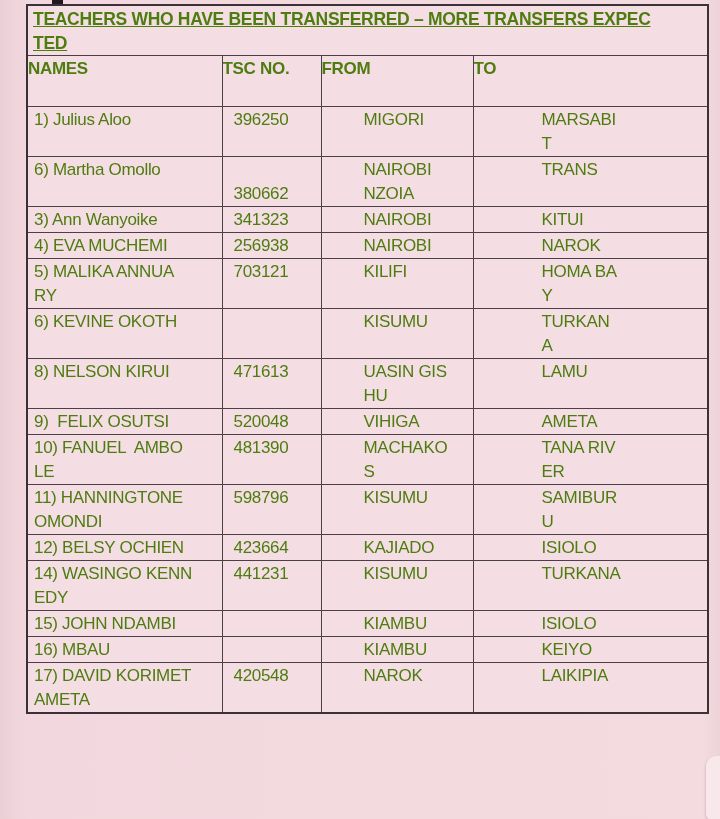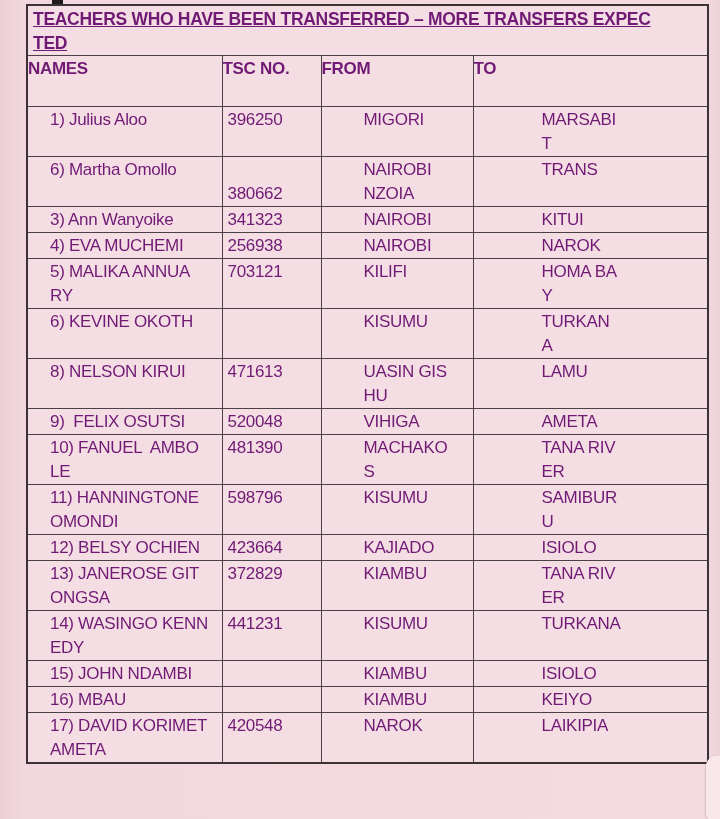--- a/index.html
+++ b/index.html
@@ -12,21 +12,21 @@
     font-family: "Liberation Sans", "DejaVu Sans", sans-serif;
   }
   table.transfer-table {
     position: absolute;
     left: 26px;
     top: 4px;
     width: 681px;
     border-collapse: collapse;
     table-layout: fixed;
     background: #f4dee3;
-    color: #701a75;
+    color: #4d7c0f;
     font-size: 17px;
     line-height: 24px;
     letter-spacing: -0.3px;
     border: 2px solid #3a3236;
   }
   td, th {
     border: 1px solid #4a4045;
     vertical-align: top;
     padding: 1px 2px 0 0;
     white-space: pre-wrap;
@@ -40,22 +40,22 @@
     font-weight: 700;
     text-decoration: underline;
     font-size: 17.5px;
   }
   tr.header-row th {
     text-align: left;
     font-weight: 700;
     height: 49px;
     padding: 1px 0 0 0;
   }
-  tbody td:nth-child(1) { padding-left: 22px; }
-  tbody td:nth-child(2) { padding-left: 5px; margin-top: 24px; }
+  tbody td:nth-child(1) { padding-left: 6px; }
+  tbody td:nth-child(2) { padding-left: 11px; margin-top: 24px; }
   tbody td:nth-child(3) { padding-left: 42px; }
   tbody td:nth-child(4) { padding-left: 68px; }
   .crop-mark {
     position: absolute;
     left: 52px; top: 0;
     width: 11px; height: 4px;
     background: #201a1e;
   }
   .scroll-thumb {
     position: absolute;
@@ -165,28 +165,20 @@
     <td>SAMIBUR
 U</td>
   </tr>
         <tr>
     <td>12) BELSY OCHIEN</td>
     <td>423664</td>
     <td>KAJIADO</td>
     <td>ISIOLO</td>
   </tr>
         <tr>
-    <td>13) JANEROSE GIT
-ONGSA</td>
-    <td>372829</td>
-    <td>KIAMBU</td>
-    <td>TANA RIV
-ER</td>
-  </tr>
-        <tr>
     <td>14) WASINGO KENN
 EDY</td>
     <td>441231</td>
     <td>KISUMU</td>
     <td>TURKANA</td>
   </tr>
         <tr>
     <td>15) JOHN NDAMBI</td>
     <td></td>
     <td>KIAMBU</td>

